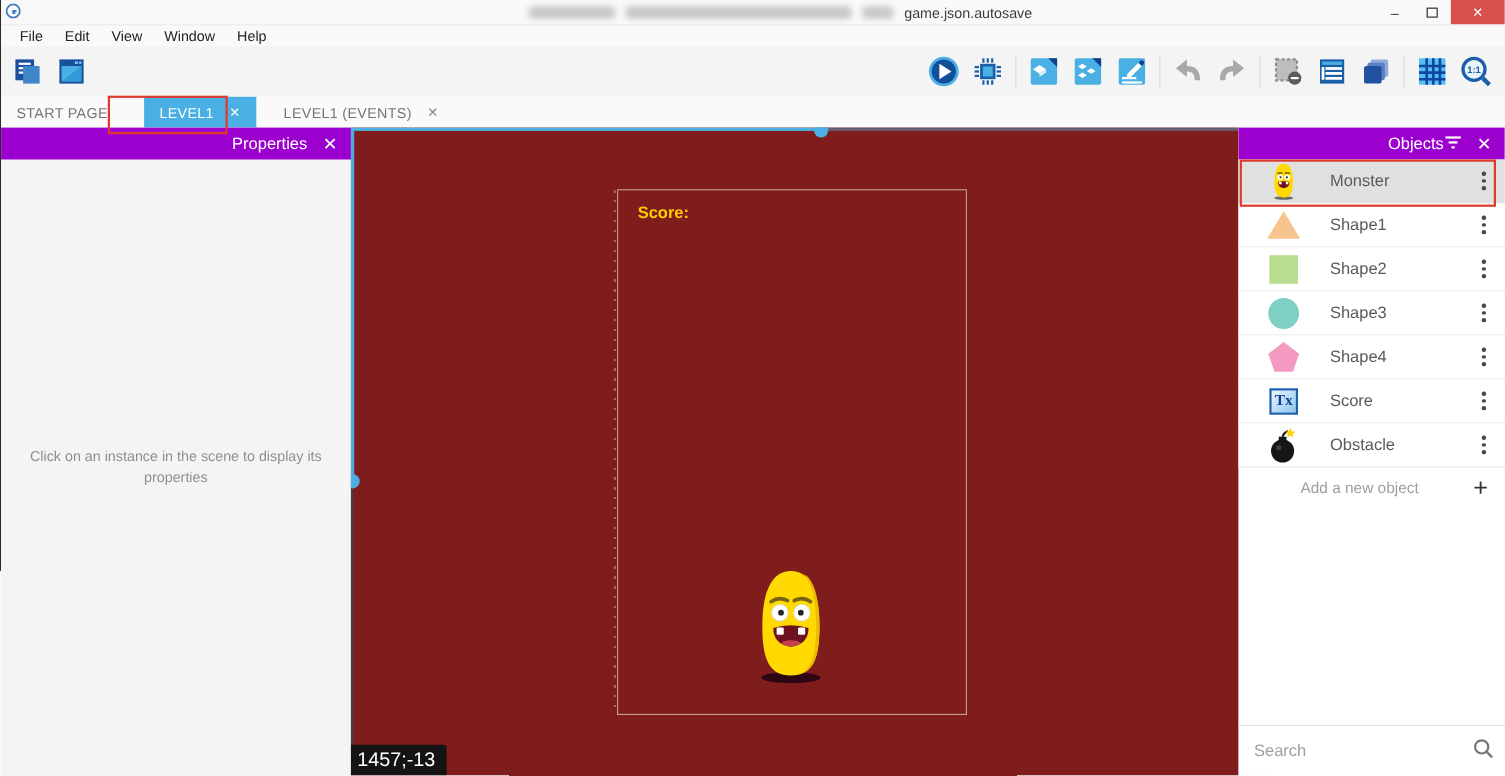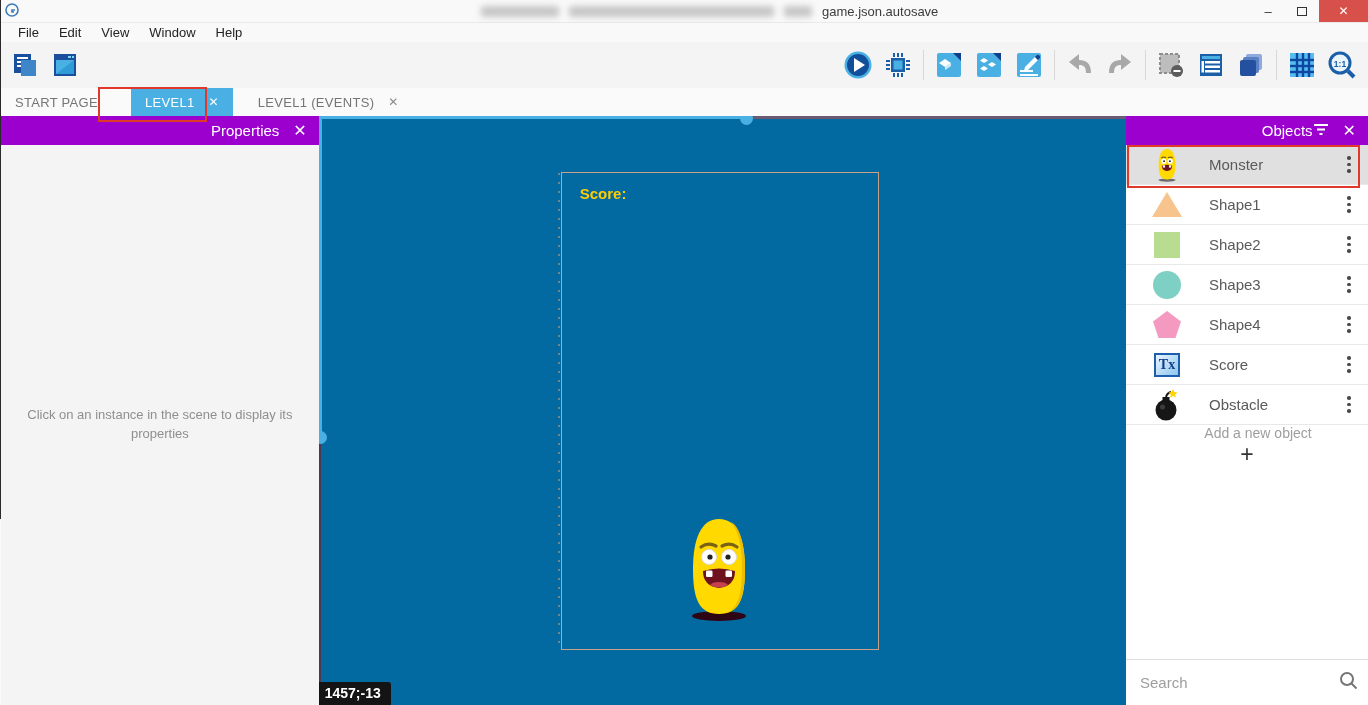--- a/index.html
+++ b/index.html
@@ -49,46 +49,46 @@
     padding:0 12px; font-size:15px; }
   .panel-header .ph-title { flex:1;text-align:right; }
   .panel-header .ph-x { font-size:16px; margin-left:14px; cursor:default; }
 
   
   .props { width:318px; background:#f4f4f4; display:flex; flex-direction:column; }
   .props-body { flex:1; display:flex; align-items:center; justify-content:center; }
   .props-hint { width:300px; text-align:center; font-size:13px; color:#8f8f8f; line-height:1.45; }
 
   
-  .canvas { position:relative; width:808px; background:#0369a1; overflow:hidden; }
+  .canvas { position:relative; width:808px; background:#7f1d1d; overflow:hidden; }
   .edge-top-blue  { position:absolute; left:0; top:0; width:428px; height:3px; background:#4ab0e4; }
   .edge-top-gray  { position:absolute; left:428px; top:0; right:0; height:3px; background:#6a5a72; }
   .edge-left-blue { position:absolute; left:0; top:0; width:3px; height:322px; background:#4ab0e4; }
   .edge-left-gray { position:absolute; left:0; top:322px; width:2px; bottom:0; background:#4a3950; }
   .handle { position:absolute; width:13px; height:13px; border-radius:50%; background:#4ab0e4; }
   .handle.top  { left:421px; top:-4px; }
   .handle.left { left:-5px; top:315px; }
   .scene-frame { position:absolute; left:242px; top:56px; width:318px; height:478px;
     border:1px solid #c9a186; }
   .scene-frame::before { content:""; position:absolute; left:-4px; top:0; width:2px; height:100%;
     background:repeating-linear-gradient(to bottom, rgba(201,161,134,.55) 0 2px, transparent 2px 9px); }
   .score-label { position:absolute; left:18px; top:12px; font-size:15px; font-weight:bold; color:#ffcc00; }
   .monster-wrap { position:absolute; left:367px; top:400px; width:66px; height:106px; }
   .coords-badge { position:absolute; left:0; bottom:0; background:#141414; color:#fff;
-    font-size:14px; padding:3px 10px 4px 6px; border-top-right-radius:3px;font-weight:bold; }
+    font-size:18px; padding:3px 10px 4px 6px; border-top-right-radius:3px; }
 
   
   .objects { width:242px; background:#fff; display:flex; flex-direction:column; position:relative; }
   .obj-row { height:40px; display:flex; align-items:center; border-bottom:1px solid #e8e8e8; background:#fff; cursor:default; }
   .obj-row.selected { background:#e0e0e0; }
   .obj-icon { width:52px; display:flex; align-items:flex-end; justify-content:center;margin-left:15px; }
   .obj-label { flex:1; font-size:15px; color:#5a5a5a; padding-left:16px; }
   .kebab { width:38px; display:flex; flex-direction:column; align-items:center; gap:3px; cursor:default; }
   .kebab i { width:3.5px; height:3.5px; border-radius:50%; background:#4a4a4a; }
-  .add-row { height:36px; display:flex; align-items:center;flex-direction:column; }
+  .add-row { height:36px; display:flex; align-items:center; }
   .add-label { flex:1; text-align:center; font-size:14px; color:#9e9e9e; padding-left:22px; }
   .add-plus { width:44px; font-size:23px; color:#333; font-weight:300; text-align:center; }
   .obj-spacer { flex:1; }
   .search-row { height:46px; border-top:1px solid #dddddd; display:flex; align-items:center; padding:0 14px; }
   .search-input { flex:1; border:none; outline:none; font-size:15px; color:#444; background:transparent;
     font-family:"Liberation Sans", sans-serif; }
   .search-input::placeholder { color:#9e9e9e; }
 
   
   .shape-triangle { width:0; height:0; border-left:15px solid transparent; border-right:15px solid transparent;

